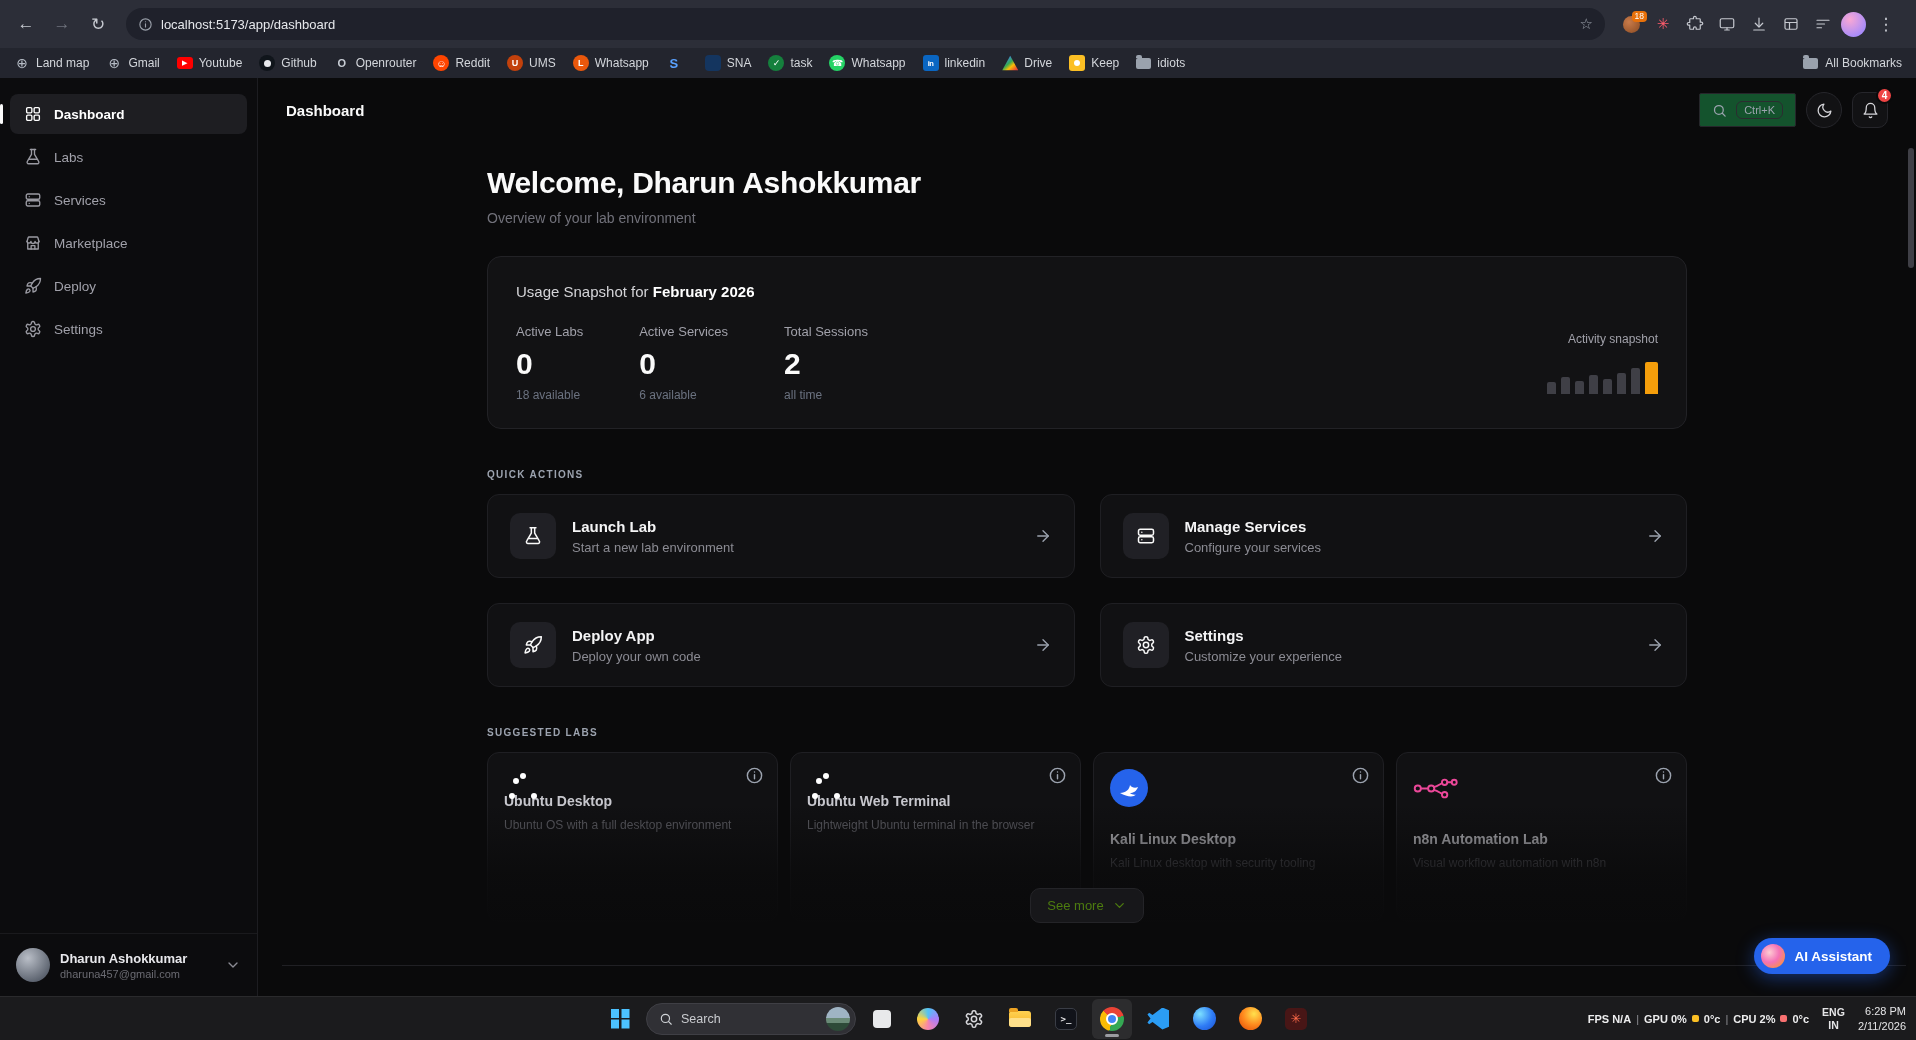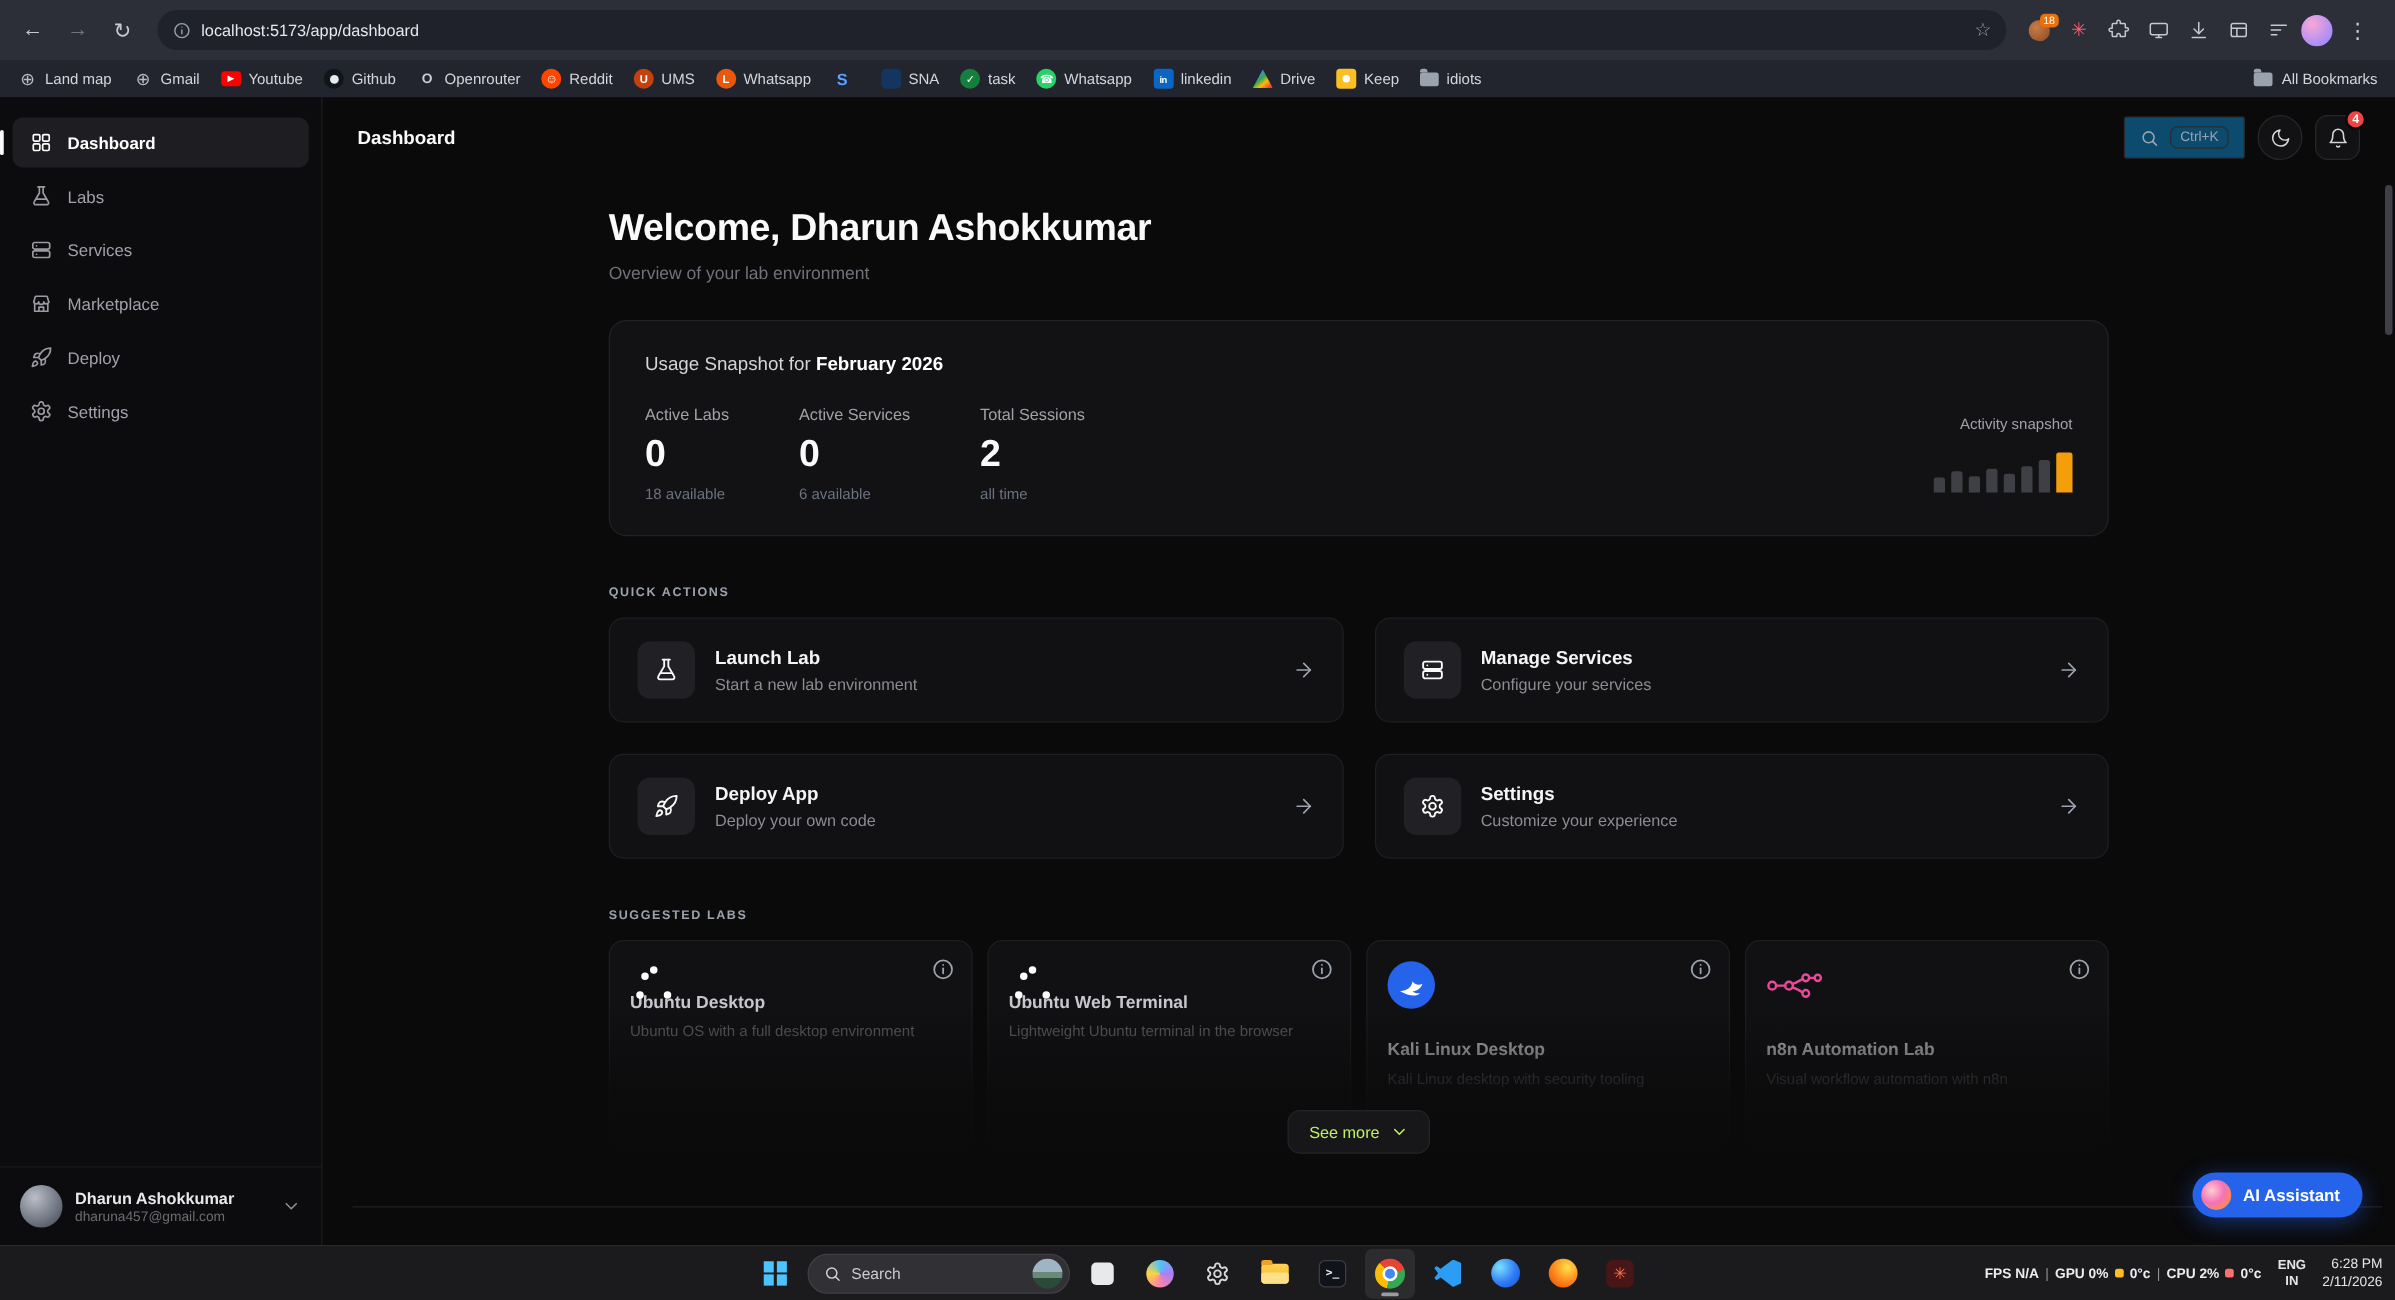--- a/index.html
+++ b/index.html
@@ -73,21 +73,21 @@
   .user-meta{min-width:0}
   .user-name{font-size:13px;font-weight:700;color:#e8e8ec}
   .user-email{font-size:11px;color:#6b6b72;margin-top:2px}
   .user-chev{margin-left:auto;color:#8b8b93}
 
   .main{flex:1;position:relative;overflow:hidden}
   .app-header{height:64px;display:flex;align-items:center;justify-content:space-between;padding:0 28px}
   .page-title{font-size:15px;font-weight:700;color:#fafafa}
   .header-actions{display:flex;align-items:center;gap:10px}
   .search-pill{height:34px;display:flex;align-items:center;gap:9px;padding:0 12px;border:1px solid #26262b;
-    background:#0c4a6e;border-radius:2px;color:#9ca3af;cursor:pointer}
+    background:#14532d;border-radius:2px;color:#9ca3af;cursor:pointer}
   .kbd{font-size:11px;color:#9ca3af;border:1px solid #2c2c31;border-radius:6px;padding:2px 7px}
   .round-btn{width:36px;height:36px;border-radius:50%;border:1px solid #26262b;background:#121214;
     display:flex;align-items:center;justify-content:center;color:#d4d4d8;cursor:pointer}
   .sq-btn{position:relative;width:36px;height:36px;border-radius:10px;border:1px solid #26262b;background:#121214;
     display:flex;align-items:center;justify-content:center;color:#d4d4d8;cursor:pointer}
   .badge{position:absolute;top:-6px;right:-6px;min-width:17px;height:17px;border-radius:9px;
     background:var(--badge-red,#ef4444);color:#fff;font-size:10px;font-weight:bold;display:flex;
     align-items:center;justify-content:center;border:2px solid #0a0a0b;padding:0 2px}
 
   .content{width:1200px;margin:0 auto;padding-top:24px}
@@ -129,21 +129,21 @@
   .icon-ubuntu::after{content:"";position:absolute;width:6px;height:6px;border-radius:50%;background:#fff;
     left:16px;top:3.5px;box-shadow:-11px 20px 0 0 #fff,11px 20px 0 0 #fff}
   .icon-kali{width:38px;height:38px;border-radius:50%;background:var(--kali-blue,#2563eb);
     display:flex;align-items:center;justify-content:center}
   .icon-n8n{height:38px;display:flex;align-items:center;color:var(--n8n-pink,#ec4899)}
   .fade{position:absolute;left:-8px;right:-8px;top:52px;bottom:-10px;z-index:1;pointer-events:none;
     background:linear-gradient(to bottom,rgba(10,10,11,0) 0%,rgba(10,10,11,.78) 55%,#0a0a0b 96%)}
 
   .see-more-row{text-align:center;position:relative;z-index:2;margin-top:-34px}
   .see-more{display:inline-flex;align-items:flex-start;gap:8px;background:#17171a;border:1px solid #242428;
-    border-radius:10px;padding:9px 16px;color:#bef264;font-size:13px;cursor:pointer}
+    border-radius:10px;padding:9px 16px;color:#4d7c0f;font-size:13px;cursor:pointer}
   .footer-line{position:absolute;left:24px;right:10px;bottom:30px;border-top:1px solid #202024}
   .ai-btn{position:absolute;right:26px;bottom:22px;display:flex;align-items:center;gap:9px;
     background:var(--accent-blue,#2563eb);border:none;border-radius:999px;padding:6px 18px 6px 7px;
     color:#fff;font-size:13.5px;font-weight:700;cursor:pointer;box-shadow:0 4px 18px rgba(37,99,235,.45);z-index:5;
     font-family:inherit}
   .ai-orb{width:24px;height:24px;border-radius:50%;background:radial-gradient(circle at 35% 35%,#fecdd3,#f472b6 45%,#fb923c 85%)}
   .scroll-thumb{position:absolute;right:2px;top:70px;width:6px;height:120px;border-radius:3px;background:#3f3f46;cursor:pointer}
 
   
   .taskbar{position:relative;height:44px;background:#1b1b1d;border-top:1px solid #2a2a2c;flex:0 0 auto;

